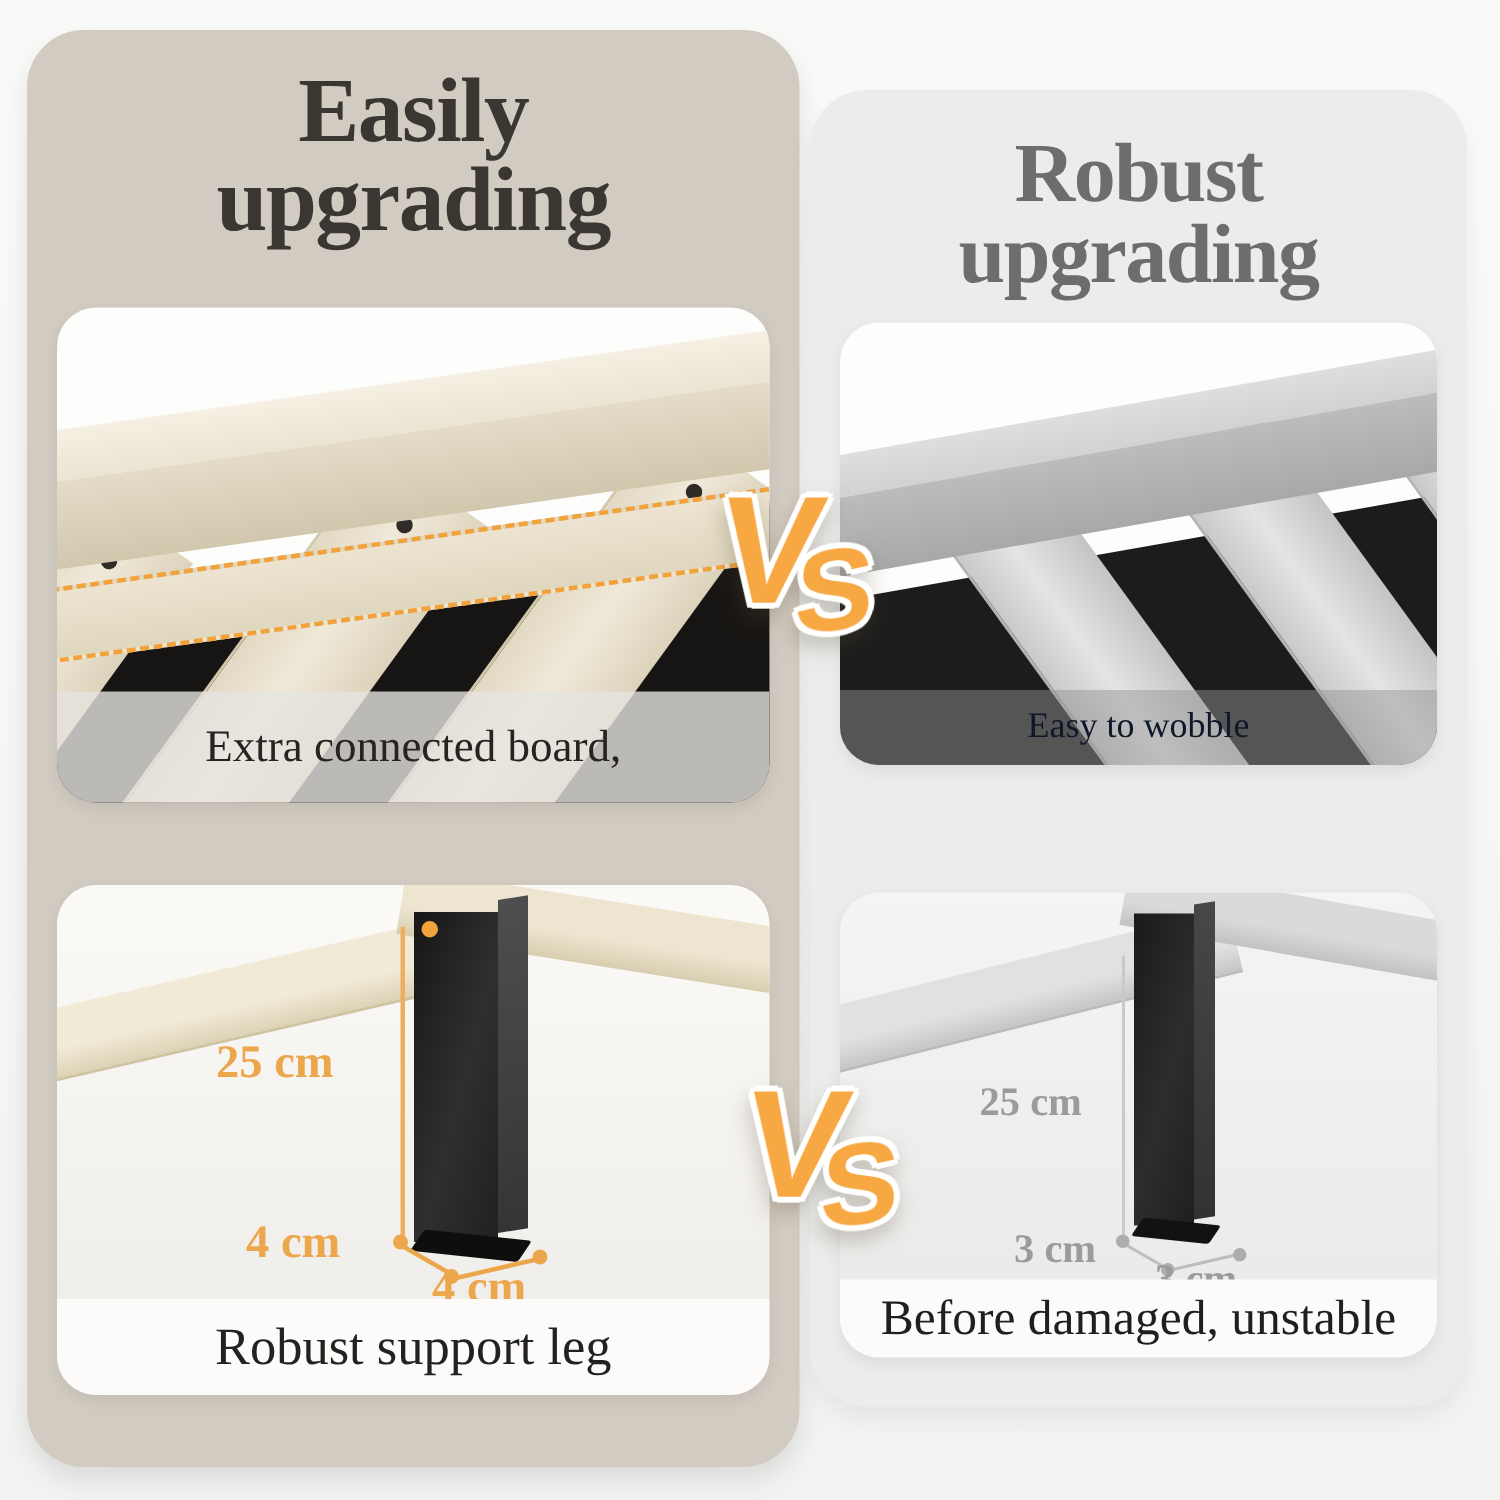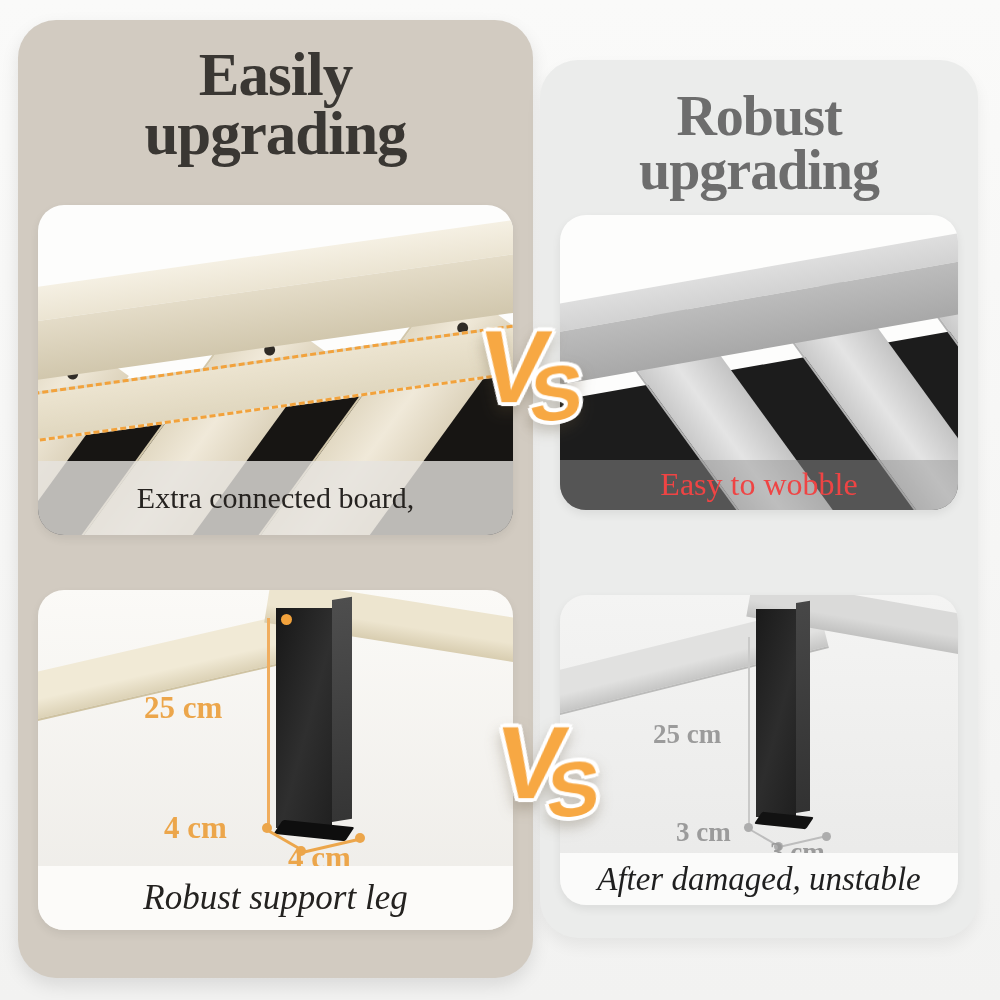--- a/index.html
+++ b/index.html
@@ -63,21 +63,21 @@
   .rail-b { left:-30px; top:52px; width:480px; height:80px; transform:rotate(-10deg); }
   .rail-top-a { height:34px; background:linear-gradient(180deg,#f5f0e3,#ebe4d2); }
   .rail-front-a { height:58px; background:linear-gradient(180deg,#e4dcc8,#d1c7ad); }
   .rail-top-b { height:28px; background:linear-gradient(180deg,#dedede,#d2d2d2); }
   .rail-front-b { height:52px; background:linear-gradient(180deg,#bcbcbc,#a8a8a8); }
 
   .caption-band { position:absolute; left:0; right:0; bottom:0; z-index:6;
                   display:flex; flex-direction:row; justify-content:center; align-items:center;
                   line-height:1.06; }
   .caption-band-a { height:74px; background:rgba(230,228,224,0.80); font-size:30px; color:#262320; }
-  .caption-band-b { height:50px; background:rgba(148,148,148,0.48); font-size:32px; color:#ef4444; }
+  .caption-band-b { height:50px; background:rgba(148,148,148,0.48); font-size:24px; color:#0f172a; }
 
   
   .beam { position:absolute; }
   .beam-left-a  { left:-34px; top:52px; width:330px; height:46px; transform:rotate(-13deg);
                   background:linear-gradient(180deg,#f1ead6 58%,#dcd2b6); border-bottom:2px solid #cfc3a2; }
   .beam-right-a { left:228px; top:10px; width:270px; height:44px; transform:rotate(9deg);
                   background:linear-gradient(180deg,#ede5cf 58%,#d8cdb0); }
   .beam-left-b  { left:-32px; top:46px; width:300px; height:42px; transform:rotate(-14deg);
                   background:linear-gradient(180deg,#e1e1e0 58%,#c6c6c5); border-bottom:2px solid #bbbbba; }
   .beam-right-b { left:188px; top:2px; width:232px; height:40px; transform:rotate(10deg);
@@ -113,21 +113,21 @@
 
   .mseg { position:absolute; height:3px; transform-origin:left center; z-index:4; }
   .mseg-a { background:#eca64b; }
   .mseg-b { height:2px; background:#bdbdbd; }
 
   .m-label { position:absolute; font-weight:bold; z-index:6; white-space:nowrap; }
   .m-orange { color:#eca64b; font-size:31px; }
   .m-gray   { color:#9b9b9b; font-size:27px; }
 
   .caption-strip { position:absolute; left:0; right:0; bottom:0; z-index:7;
-                   display:flex; justify-content:center; align-items:center;font-style:italic; }
+                   display:flex; justify-content:center; align-items:center; }
   .caption-strip-a { height:64px; background:#fcfbf9; font-size:35px; color:#242220; }
   .caption-strip-b { height:52px; background:#fbfbfa; font-size:33px; color:#1f1f1f; }
 
   
   .vs { position:absolute; z-index:30; color:#f7a843; font-family:"Liberation Sans", sans-serif;
         font-weight:bold; transform:skewX(-8deg);
         filter:drop-shadow(0 7px 7px rgba(90,75,50,0.28)); }
   .vs span { display:inline-block; line-height:1;
         text-shadow:4px 0 0 #fff,-4px 0 0 #fff,0 4px 0 #fff,0 -4px 0 #fff,
                     3px 3px 0 #fff,-3px -3px 0 #fff,3px -3px 0 #fff,-3px 3px 0 #fff; }
@@ -223,21 +223,21 @@
       <div class="mline-v mline-v-b"></div>
       <div class="m-label m-gray" style="left:93px; top:124px;">25 cm</div>
       <div class="mdot mdot-b" style="left:184px; top:228px;"></div>
       <div class="mdot mdot-b" style="left:214px; top:247px;"></div>
       <div class="mdot mdot-b" style="left:262px; top:237px;"></div>
       <div class="mseg mseg-b" style="left:189px; top:233px; width:33px; transform:rotate(30deg);"></div>
       <div class="mseg mseg-b" style="left:219px; top:251px; width:48px; transform:rotate(-13deg);"></div>
       <div class="m-label m-gray" style="left:116px; top:222px;">3 cm</div>
       <div class="m-label m-gray" style="left:210px; top:242px;">3 cm</div>
       <figcaption class="caption-strip caption-strip-b">
-        <span>After damaged, unstable</span>
+        <span>Before damaged, unstable</span>
       </figcaption>
     </figure>
   </section>
 
   <div class="vs vs-top">
     <span class="v">V</span><span class="s">S</span>
   </div>
   <div class="vs vs-bottom">
     <span class="v">V</span><span class="s">S</span>
   </div>

